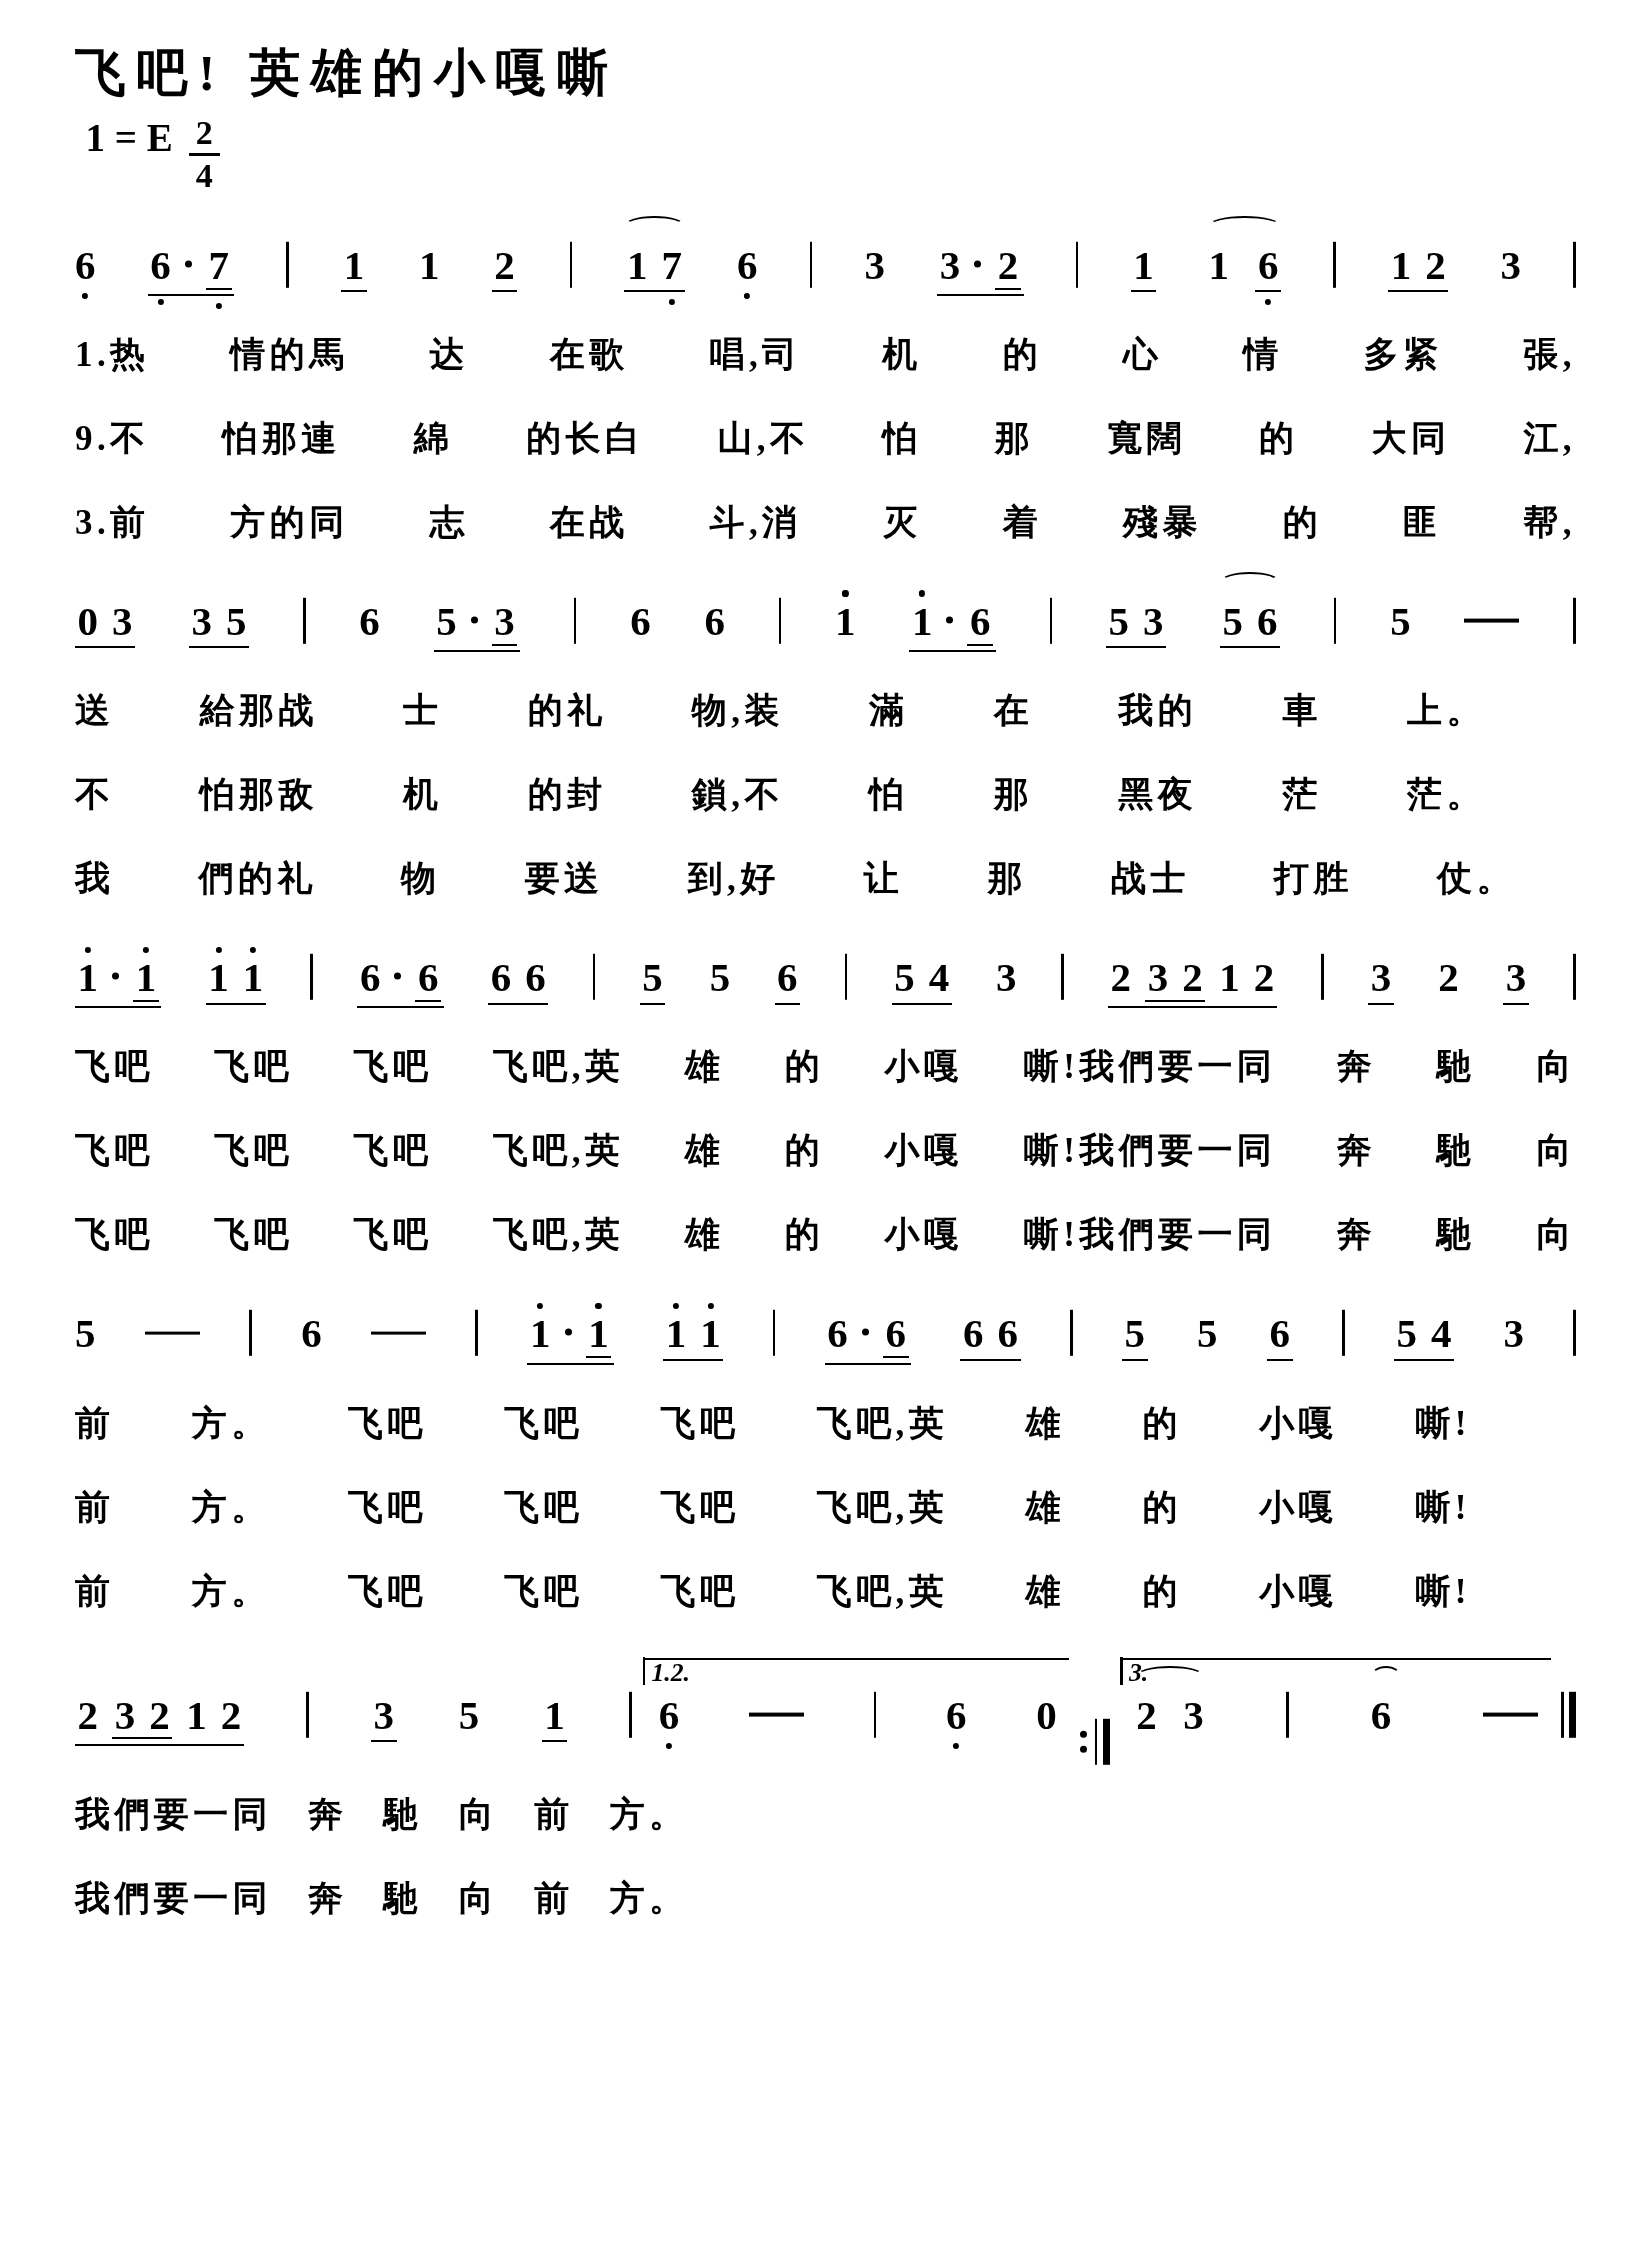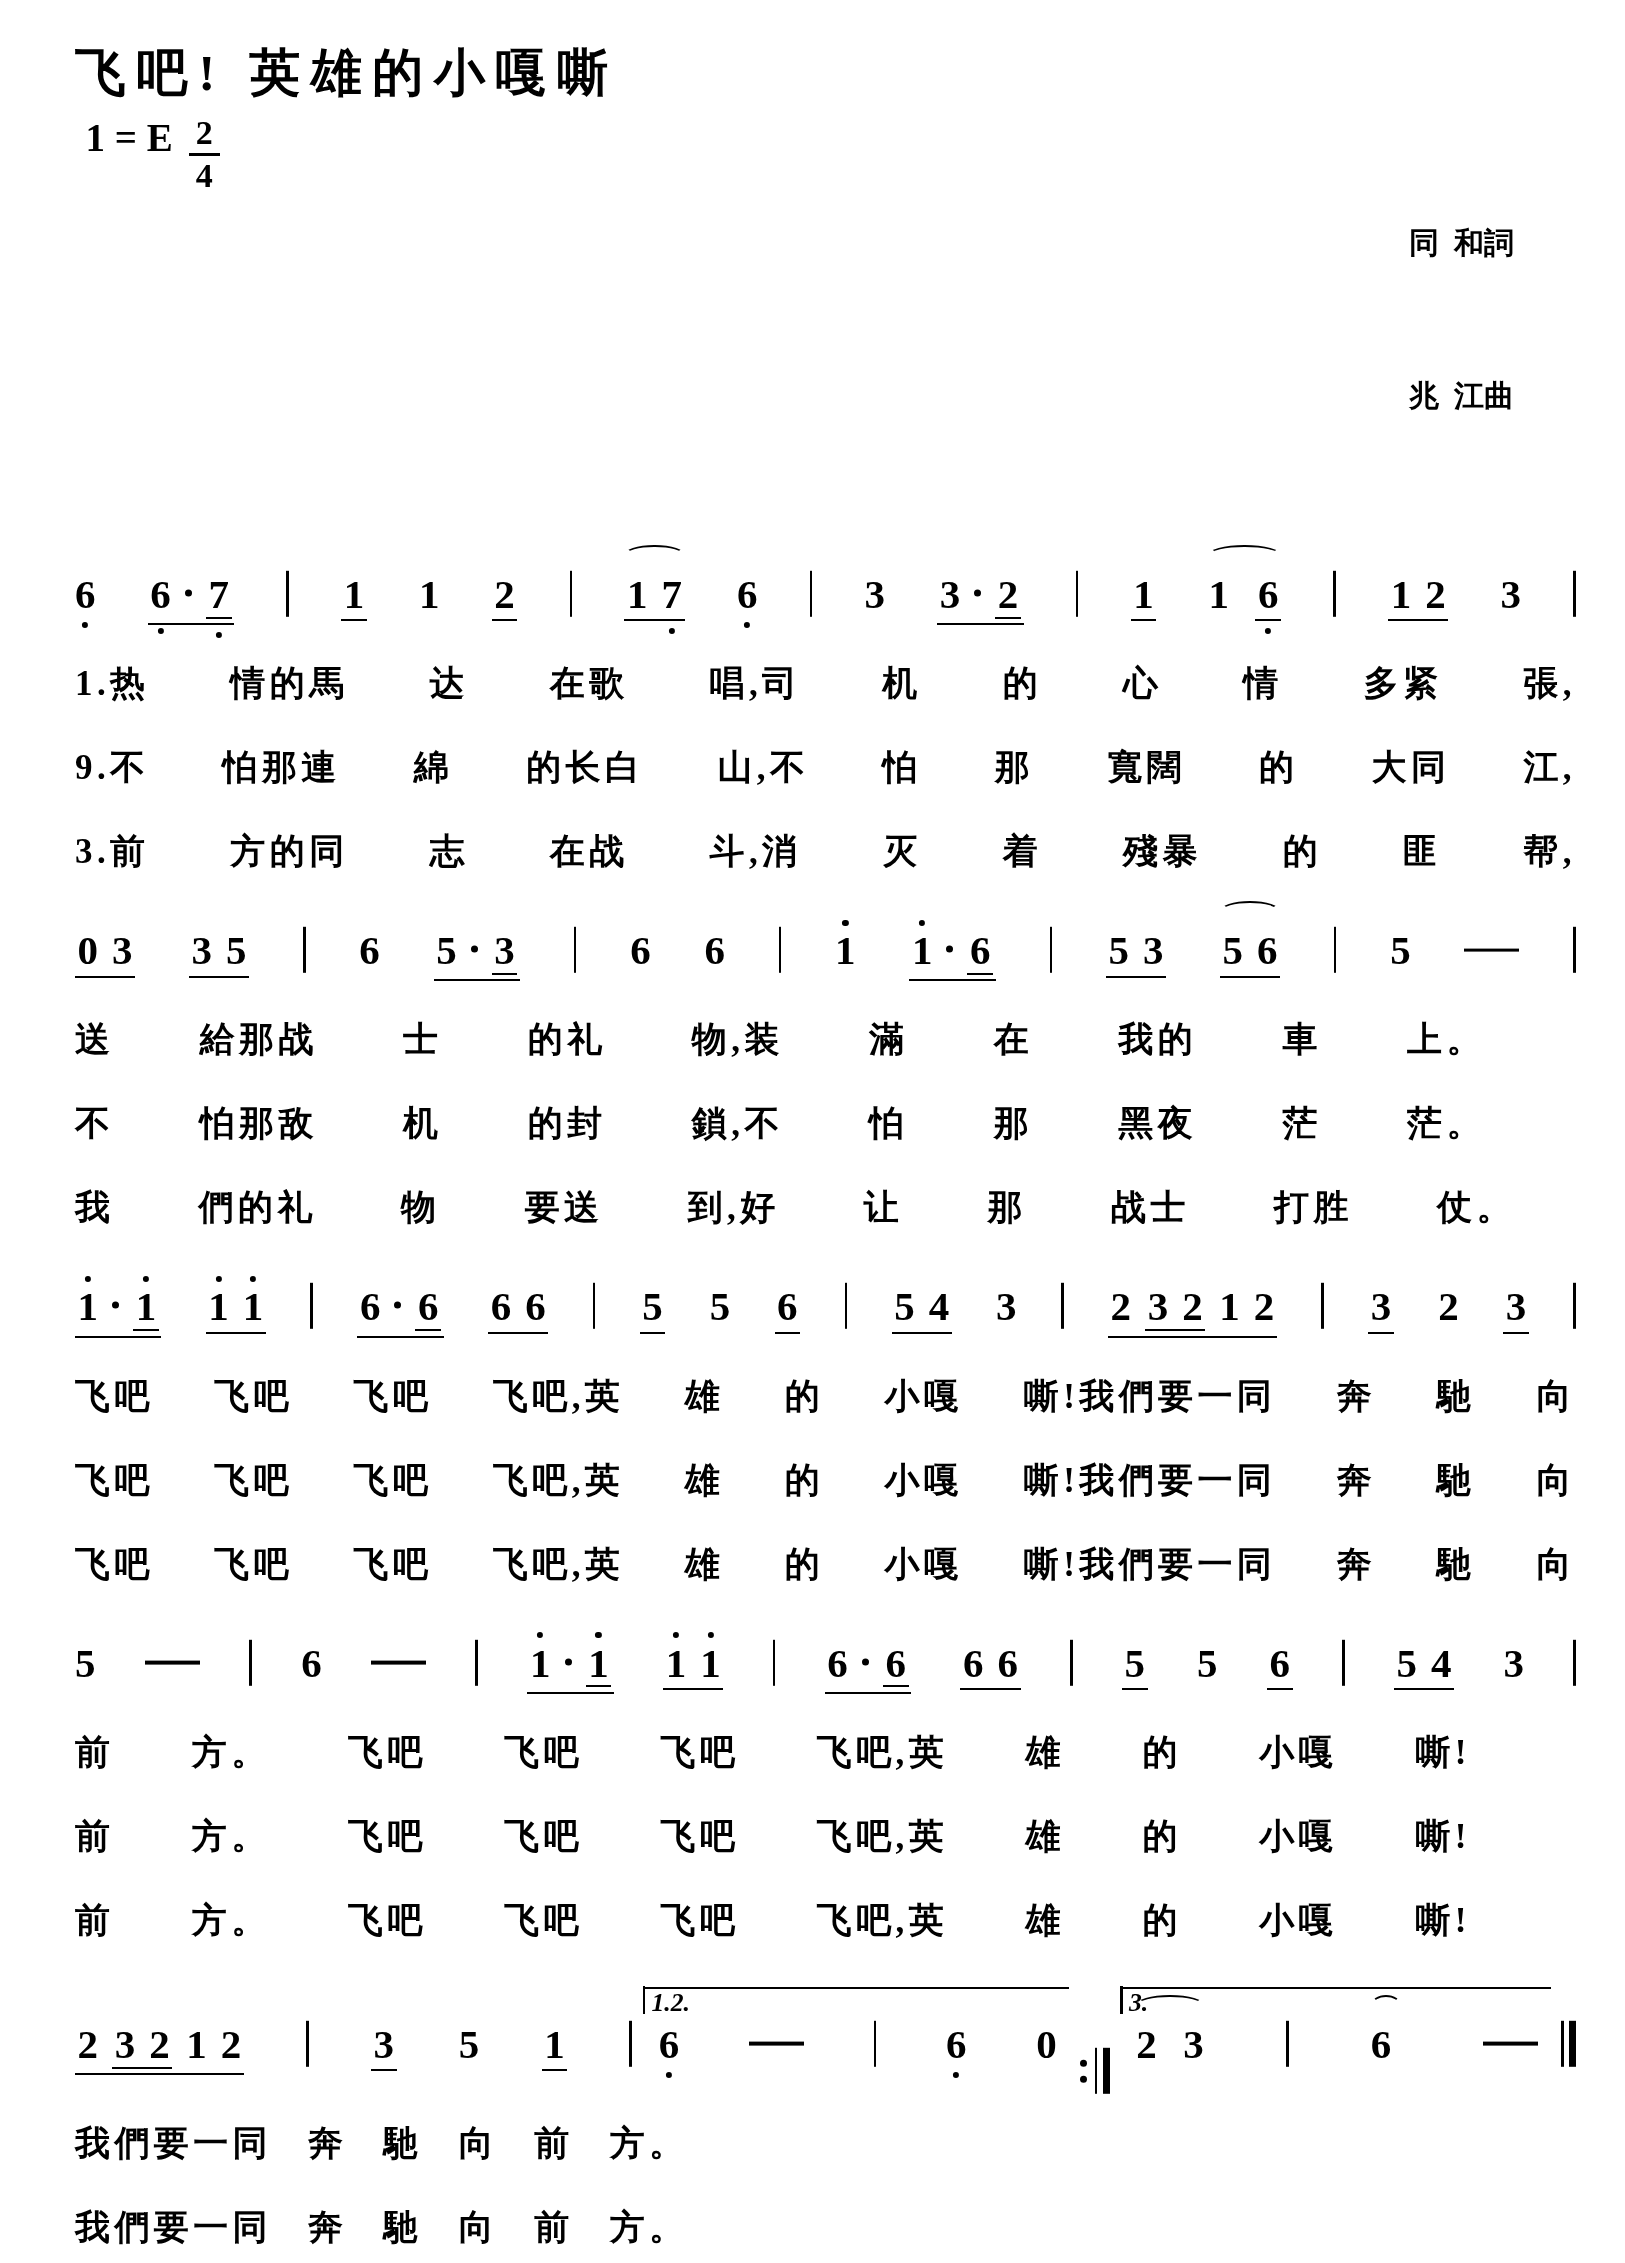--- a/index.html
+++ b/index.html
@@ -65,24 +65,20 @@
   <h1 class="page-title">飞吧! 英雄的小嘎嘶</h1>
 
   <div class="meta-row">
     <div class="key-sig">
       <span>1 = E</span>
       <span class="fraction">
         <span class="fu">2</span>
         <span class="fd">4</span>
       </span>
     </div>
-    <div class="credits">
-      <div>同  和詞</div>
-      <div>兆  江曲</div>
-    </div>
   </div>
 
   <div id="score">
       <section>
         <div class="music-line">
           <span class="tok"><span class="num">6</span><span class="odot lo"></span></span>
           <span class="ug">
             <span class="tok"><span class="num">6</span><span class="odot lo"></span></span>
             <span class="ndot"></span>
             <span class="ug">

